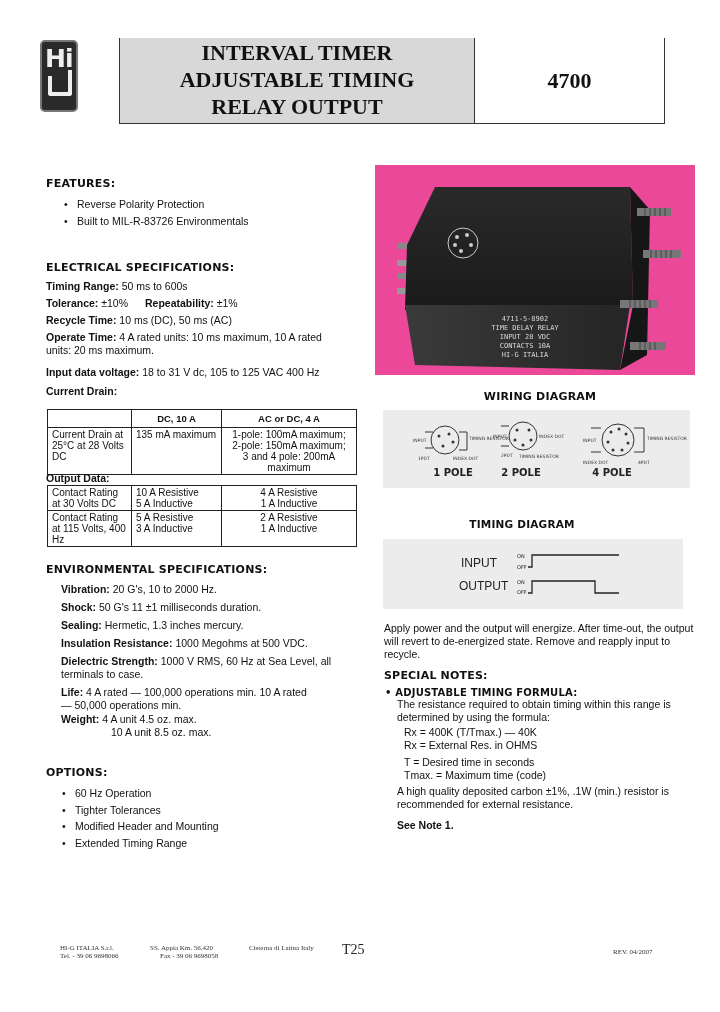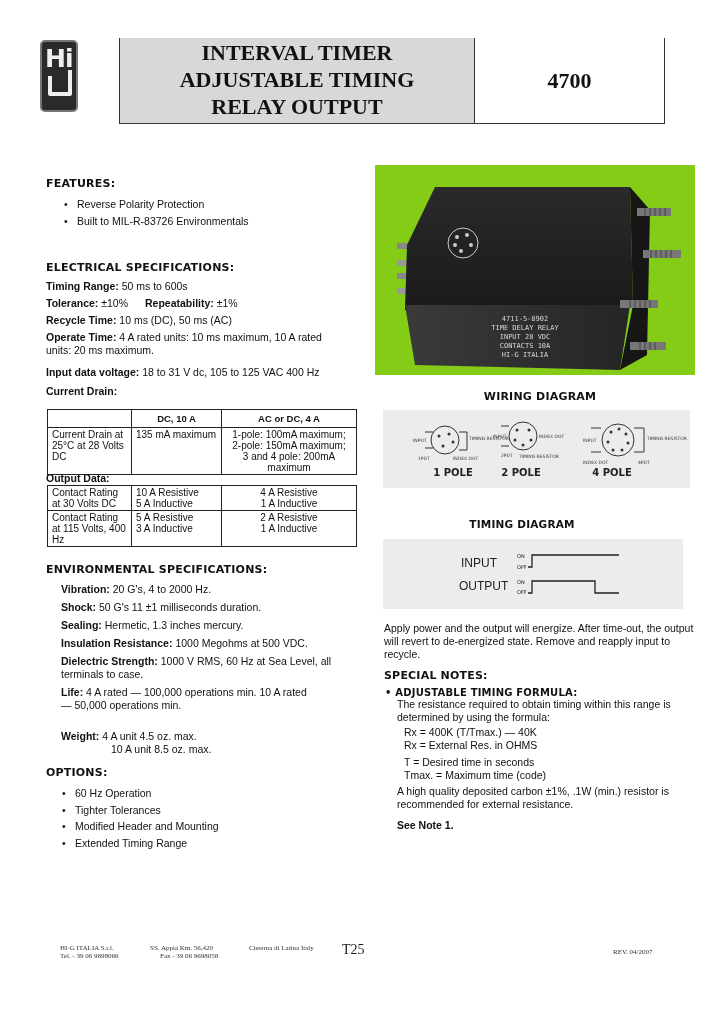--- a/index.html
+++ b/index.html
@@ -21,21 +21,21 @@
   ul.bul { list-style: none; }
   ul.bul li { font-size: 10.5px; line-height: 16.5px; padding-left: 13px; position: relative; }
   ul.bul li::before { content: "•"; position: absolute; left: 0; top: 0; }
   .spec { font-size: 10.5px; line-height: 13px; margin-bottom: 4px; }
 
   table.grid { border-collapse: collapse; font-size: 10px; }
   table.grid td { border: 1px solid #222; padding: 1px 4px; vertical-align: top; line-height: 11px; }
   table.grid th { border: 1px solid #222; padding: 3px 4px; font-size: 9.5px; font-weight: bold; }
 
   
-  .photo { left: 375px; top: 165px; width: 320px; height: 210px; background: #84cc16; }
+  .photo { left: 375px; top: 165px; width: 320px; height: 210px; background: #ec4899; }
   .diagram-bg { background: #ececec; }
   .center { text-align: center; }
 </style>
 </head>
 <body>
 
 <div class="abs logo">
   <span class="hi">Hi</span>
   <span class="cup"></span>
 </div>
@@ -112,26 +112,26 @@
       <div>2 A Resistive</div>
       <div>1 A Inductive</div>
     </td>
   </tr>
 </tbody>
   </table>
 
 <div class="abs" style="left:46px; top:563px; width:320px;">
   <div class="h" style="margin-bottom:7px;">ENVIRONMENTAL SPECIFICATIONS:</div>
   <div style="padding-left:15px; width:305px;">
-    <div class="spec" style="margin-bottom:5px;"><span class="b">Vibration:</span> <span>20 G's, 4 to 2000 Hz.</span></div>
+    <div class="spec" style="margin-bottom:5px;"><span class="b">Vibration:</span> <span>20 G's, 10 to 2000 Hz.</span></div>
     <div class="spec" style="margin-bottom:5px;"><span class="b">Shock:</span> <span>50 G's 11 ±1 milliseconds duration.</span></div>
     <div class="spec" style="margin-bottom:5px;"><span class="b">Sealing:</span> <span>Hermetic, 1.3 inches mercury.</span></div>
     <div class="spec" style="margin-bottom:5px;"><span class="b">Insulation Resistance:</span> <span>1000 Megohms at 500 VDC.</span></div>
     <div class="spec" style="margin-bottom:5px;"><span class="b">Dielectric Strength:</span> <span>1000 V RMS, 60 Hz at Sea Level, all terminals to case.</span></div>
-    <div class="spec" style="margin-bottom:18px; width:250px;"><span class="b">Life:</span> <span>4 A rated — 100,000 operations min. 10 A rated — 50,000 operations min.</span></div>
+    <div class="spec" style="margin-bottom:1px; width:250px;"><span class="b">Life:</span> <span>4 A rated — 100,000 operations min. 10 A rated — 50,000 operations min.</span></div>
     <div class="spec" style="margin-bottom:0;"><span class="b">Weight:</span> <span>4 A unit 4.5 oz. max.</span></div>
     <div class="spec" style="padding-left:50px;">10 A unit 8.5 oz. max.</div>
   </div>
 </div>
 
 <div class="abs" style="left:46px; top:766px; width:310px;">
   <div class="h">OPTIONS:</div>
   <ul class="bul" style="margin:6px 0 0 16px;">
     <li>60 Hz Operation</li>
     <li>Tighter Tolerances</li>

